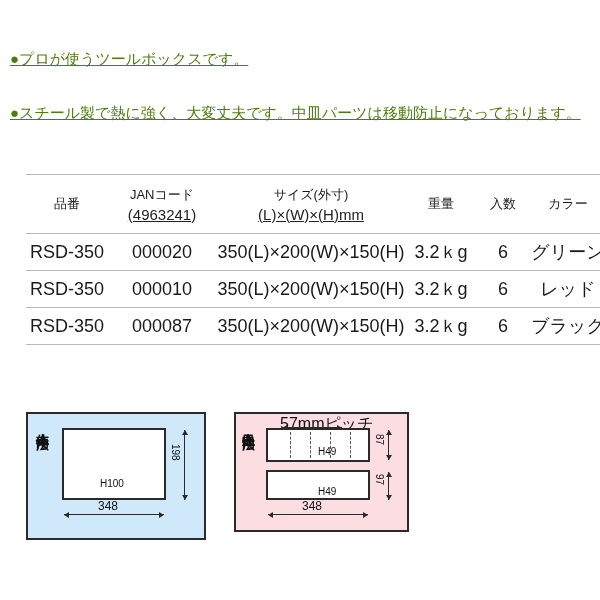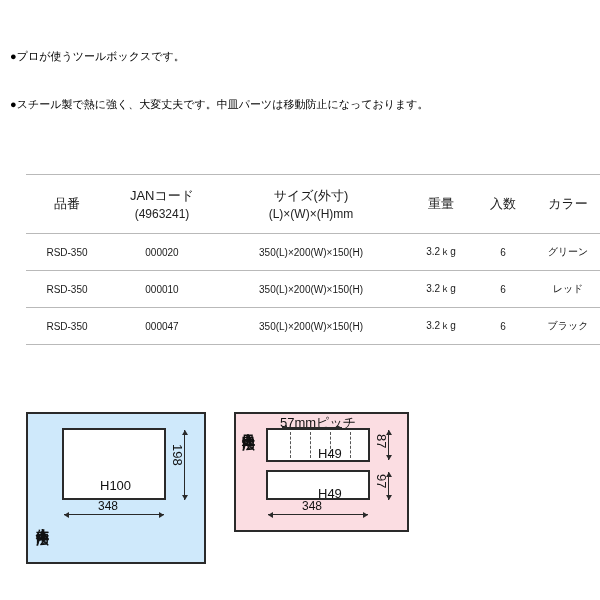--- a/index.html
+++ b/index.html
@@ -23,25 +23,26 @@
   }
 
   
   .notes {
     position: absolute;
     top: 48px;
     left: 10px;
     width: 580px;
   }
   .note-line {
-    font-size: 11px;
+    font-size: 15px;
     line-height: 1.5;
-    color: #000000;
+    color: #4d7c0f;
     margin-bottom: 31px;
     white-space: nowrap;
+    text-decoration: underline;
   }
 
   
   .spec-table {
     position: absolute;
     top: 174px;
     left: 26px;
     width: 580px;
     border-collapse: collapse;
     table-layout: fixed;
@@ -54,28 +55,29 @@
     font-weight: normal;
     color: #1a1a1a;
   }
   .spec-table thead th {
     height: 58px;
     font-size: 13px;
     padding: 0;
   }
   .spec-table tbody td {
     height: 36px;
-    font-size: 10px;
+    font-size: 18px;
     padding: 0;
   }
   .hd-sub {
     display: block;
-    font-size: 12px;
+    font-size: 15px;
     margin-top: 2px;
     color: #222;
+    text-decoration: underline;
   }
   .col-ban   { width: 82px; }
   .col-jan   { width: 108px; }
   .col-size  { width: 190px; }
   .col-wt    { width: 70px; }
   .col-qty   { width: 54px; }
   .col-color { width: 76px; }
 
   
   .diagrams {
@@ -87,23 +89,22 @@
   }
   .diagram {
     position: absolute;
     top: 0;
     box-sizing: border-box;
     border: 2px solid #2a2a2a;
   }
   .diagram.blue {
     left: 0;
     width: 180px;
-    height: 152px;
+    height: 128px;
     background: #cfe9fb;
-    text-align: right;
   }
   .diagram.pink {
     left: 208px;
     width: 175px;
     height: 120px;
     background: #fbdde2;
   }
   .vert-label {
     position: absolute;
     writing-mode: vertical-rl;
@@ -151,21 +152,21 @@
   .dashed-v {
     position: absolute;
     top: 2px;
     bottom: 2px;
     width: 0;
     border-left: 1px dashed #555;
   }
 
   .dim-text {
     position: absolute;
-    font-size: 13px;
+    font-size: 10px;
     color: #111;
     white-space: nowrap;
   }
   .dim-text.vert {
     writing-mode: vertical-rl;
   }
 
   
   .dimline-h {
     position: absolute;
@@ -246,21 +247,21 @@
       <tr>
         <td>RSD-350</td>
         <td>000010</td>
         <td>350(L)×200(W)×150(H)</td>
         <td>3.2ｋg</td>
         <td>6</td>
         <td>レッド</td>
       </tr>
       <tr>
         <td>RSD-350</td>
-        <td>000047</td>
+        <td>000087</td>
         <td>350(L)×200(W)×150(H)</td>
         <td>3.2ｋg</td>
         <td>6</td>
         <td>ブラック</td>
       </tr>
     </tbody>
   </table>
 
   <div class="diagrams">
 
@@ -273,21 +274,21 @@
       <div class="dimline-h" style="left:36px; top:100px; width:100px;"></div>
       <div class="dim-text" style="left:70px; top:85px; font-size:12px;">348</div>
 
       <div class="dimline-v" style="left:156px; top:16px; height:70px;"></div>
       <div class="dim-text vert" style="left:142px; top:30px;">198</div>
     </div>
 
     <div class="diagram pink">
       <div class="vert-label">中皿内寸法</div>
 
-      <div class="dim-text" style="left:44px; top:0px; font-size:13px;">57mmピッチ</div>
+      <div class="dim-text" style="left:44px; top:0px; font-size:16px;">57mmピッチ</div>
       <div class="dimline-h" style="left:46px; top:13px; width:60px;"></div>
 
       <div class="inner-box top">
         <div class="dashed-v" style="left:22px;"></div>
         <div class="dashed-v" style="left:42px;"></div>
         <div class="dashed-v" style="left:62px;"></div>
         <div class="dashed-v" style="left:82px;"></div>
       </div>
       <div class="inner-box bottom"></div>
 

